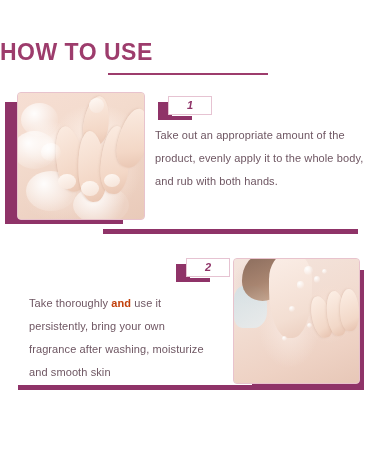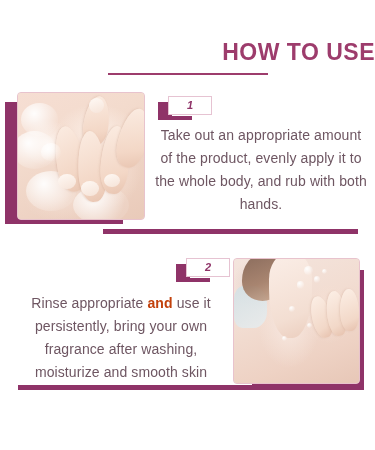--- a/index.html
+++ b/index.html
@@ -20,21 +20,21 @@
     inset: 0;
     background: #ffffff;
   }
 
   
   .title-wrap {
     position: absolute;
     left: 0;
     top: 40px;
     width: 375px;
-    text-align: right;
+    text-align: left;
   }
   .title {
     display: inline-block;
     font-size: 23px;
     font-weight: bold;
     letter-spacing: 0.5px;
     color: #9d3c6c;
     line-height: 1.1;
     padding-bottom: 5px;
   }
@@ -238,24 +238,23 @@
     color: #8f3368;
     line-height: 1;
   }
   .badge-1 { left: 158px; top: 96px; }
   .badge-2 { left: 176px; top: 258px; }
 
   
   .step-text {
     position: absolute;
     color: #6e5662;
-    font-size: 14px;
+    font-size: 11px;
     line-height: 23px;
     letter-spacing: 0.1px;
-    text-align: center;
   }
   .step-text b { font-weight: bold; color: #c2410c; }
   .text-1 {
     left: 155px;
     top: 124px;
     width: 212px;
   }
   .text-2 {
     left: 29px;
     top: 292px;
@@ -329,18 +328,18 @@
   </div>
 
   <div class="badge badge-2">
     <span class="badge-corner"></span>
     <span class="badge-box">
       <span class="badge-num">2</span>
     </span>
   </div>
 
   <div class="step-text text-2">
-    <span>Rinse appropriate </span><b>and</b><span> use it persistently, bring your own fragrance after washing, moisturize and smooth skin</span>
+    <span>Take thoroughly </span><b>and</b><span> use it persistently, bring your own fragrance after washing, moisturize and smooth skin</span>
   </div>
 
   <div class="frame divider-2"></div>
 
 </div>
 
 </body></html>

